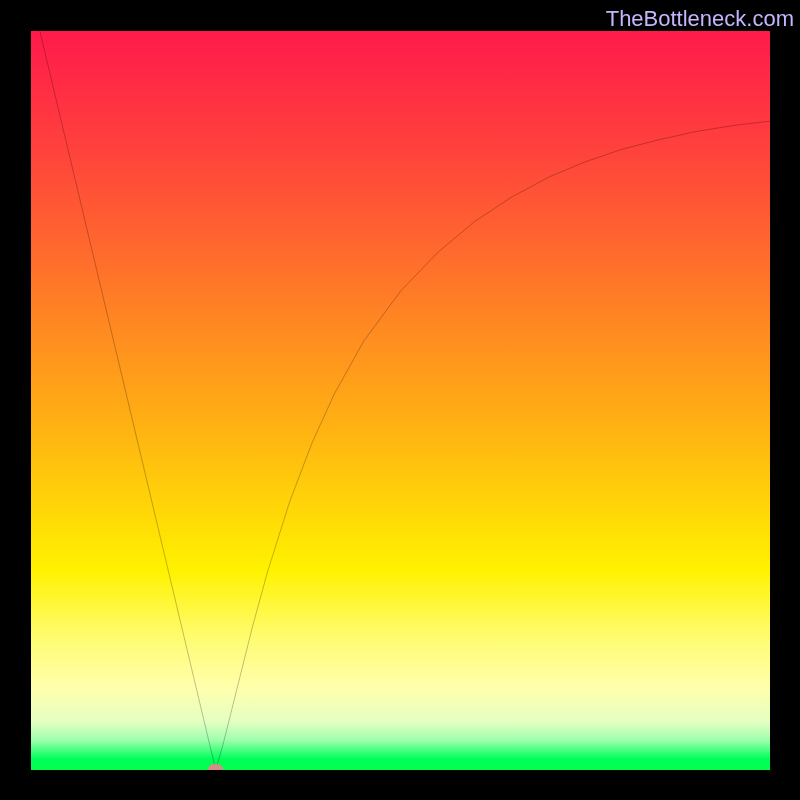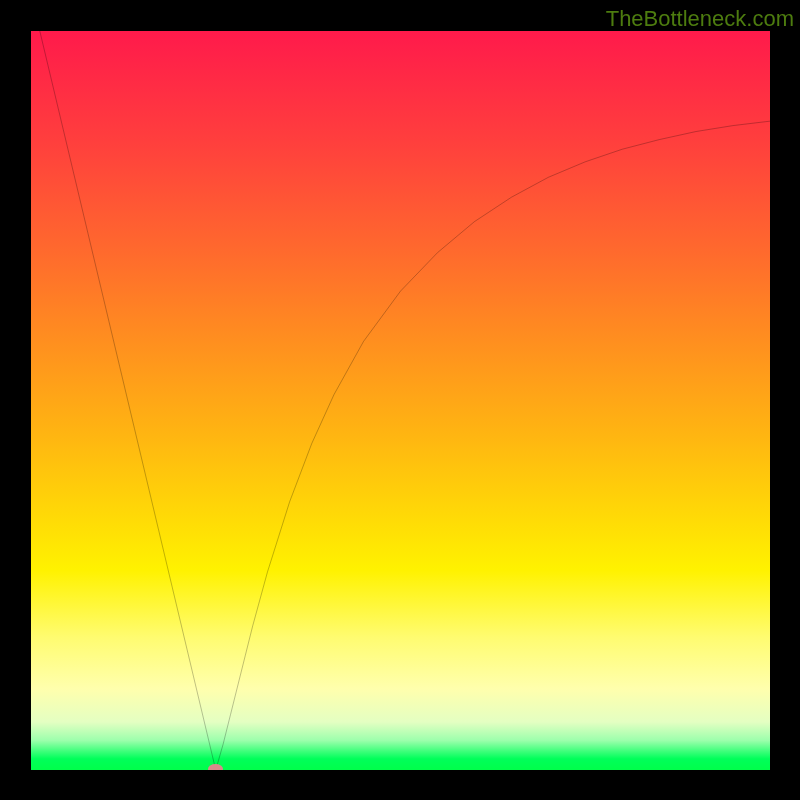--- a/index.html
+++ b/index.html
@@ -52,21 +52,21 @@
     width: 15px;
     height: 10px;
     background: #d98b8b;
     border-radius: 50%;
   }
 
   .watermark {
     position: absolute;
     top: 6px;
     right: 6px;
-    color: #4d7c0f;
+    color: #c4b5fd;
     font-size: 22px;
     font-family: Arial, Helvetica, sans-serif;
   }
 </style>
 </head>
 <body>
 
 <div class="frame">
 
   <div class="plot-area">

